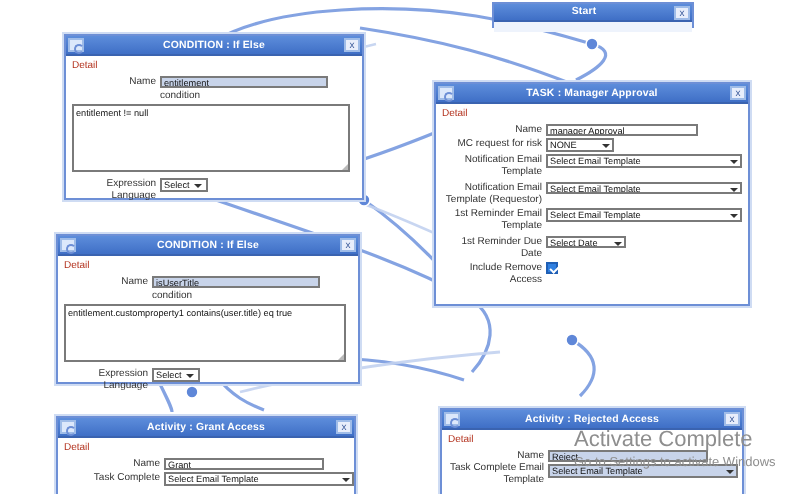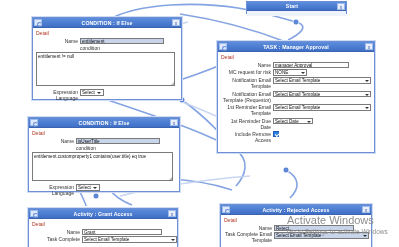--- a/index.html
+++ b/index.html
@@ -307,16 +307,16 @@
       </div>
       <div class="row">
         <div class="lbl" style="width:48px;line-height:5.6px;">Task Complete Email Template</div>
         <div class="fld">
           <div class="sel-box sel" style="width:95px;background:#c8d4ea;">Select Email Template</div>
         </div>
       </div>
     </div>
   </div>
 
-  <div class="wm wm1" style="left:287px;top:214px;">Activate Windows</div>
+  <div class="wm wm1" style="left:287px;top:214px;">Activate Complete</div>
   <div class="wm wm2" style="left:287px;top:228px;">Go to Settings to activate Windows</div>
 
 </div>
 
 </body></html>

